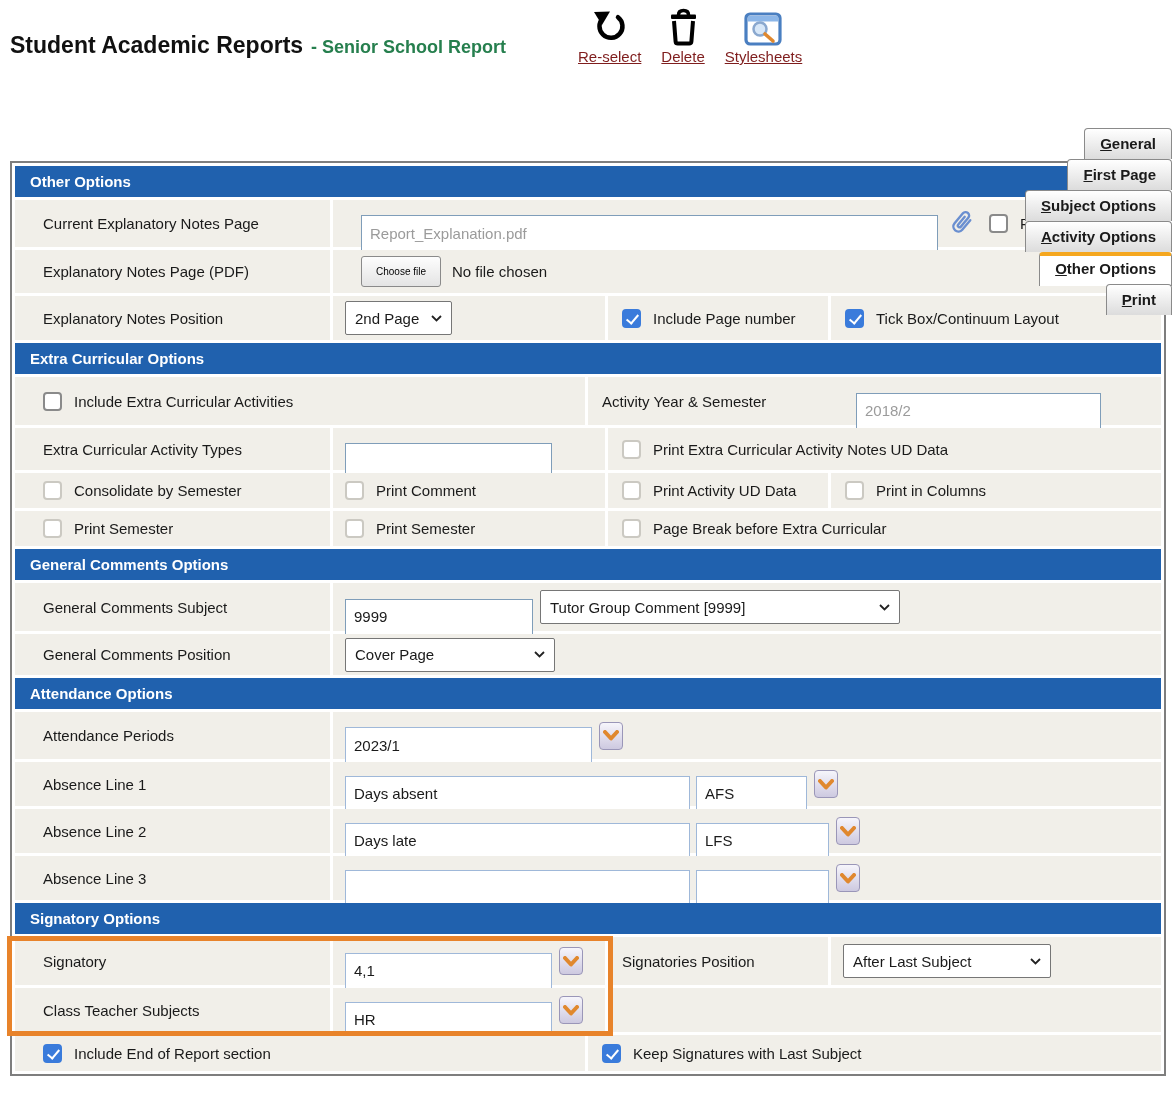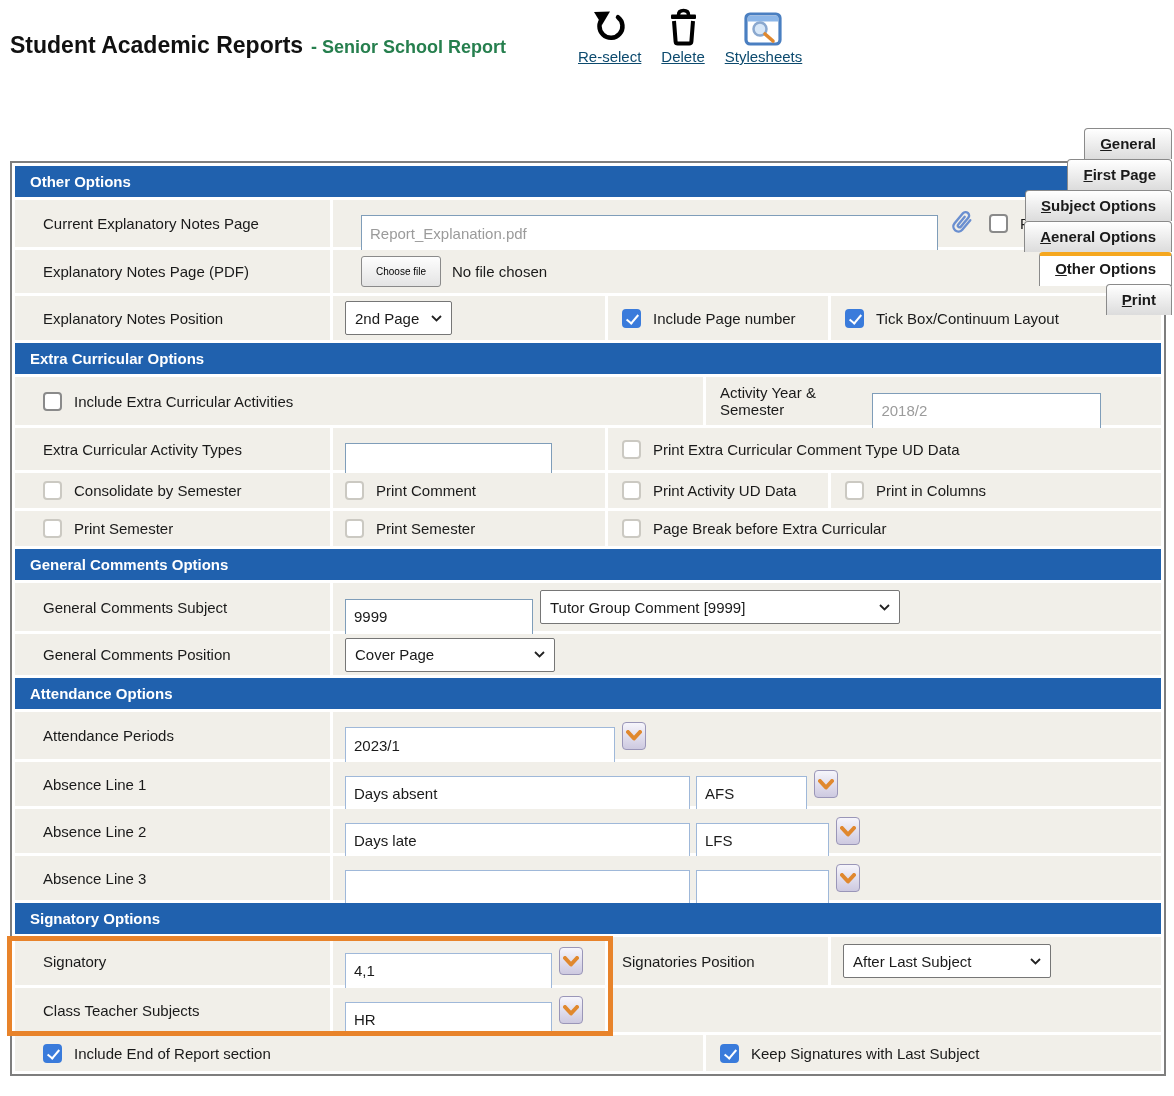--- a/index.html
+++ b/index.html
@@ -6,42 +6,42 @@
   body { width:1174px; height:1096px; background:#fff; font-family:"Liberation Sans", sans-serif; color:#1a1a1a; position:relative; overflow:hidden; }
 
   
   .topbar { position:relative; height:70px; }
   .title { position:absolute; left:10px; top:24px; white-space:nowrap;text-align:right; }
   .t-main { font-size:23px; color:#111; }
   .t-sub  { font-size:18px; color:#267F4E; margin-left:8px; }
   .toolbar { position:absolute; left:578px; top:4px; display:flex; gap:20px; align-items:flex-end; }
   .tool { display:flex; flex-direction:column; align-items:center; cursor:pointer; text-decoration:none; color:#000; }
   .tool-ic { height:42px; display:flex; align-items:flex-end; }
-  .tool-lb { font-size:15px; text-decoration:underline; margin-top:2px; color:#0c4a6e; }
+  .tool-lb { font-size:15px; text-decoration:underline; margin-top:2px; color:#7f1d1d; }
 
   
   .tabs { margin:58px 0 0 288px; height:33px; display:flex; align-items:flex-end; position:relative; z-index:3;flex-direction:column; }
   .tab { position:relative; border:1px solid #8a8a8a; border-bottom:none; border-radius:4px 4px 0 0;
          background:linear-gradient(#ffffff,#dcdcdc); padding:6px 15px 7px; font-weight:bold; font-size:15px;
          margin-right:2px; cursor:pointer; }
   .tab .ul { text-decoration:underline; }
   .tab.active { background:#fff; border-top:4px solid #F5A71F; padding-top:4px; padding-bottom:9px; margin-bottom:-2px; }
 
   
   .panel { position:relative; margin:0 10px; width:1156px; border:2px solid #7e7e7e; background:#fff; padding:3px; }
   .sec { position:relative; display:flex; flex-direction:column; gap:3px; margin-bottom:3px; }
   .sec:last-child { margin-bottom:0; }
   .sec-h { height:31px; background:#2061AE; color:#fff; font-weight:bold; font-size:15px; display:flex; align-items:center; padding-left:15px; }
   .row { display:flex; gap:3px; }
   .cell { background:#f1efe9; display:flex; align-items:center; padding-left:28px; font-size:15px; }
   .w-label { width:315px; }
   .w-c2 { width:272px; }
   .w-c3 { width:220px; }
   .w-c4 { width:311px; }
-  .w-half1 { width:688px; }
+  .w-half1 { width:570px; }
   .w-half2 { width:559px; }
   .grow { flex:1; }
   .h48{height:48px} .h47{height:47px} .h44{height:44px} .h43{height:43px} .h42{height:42px} .h41{height:41px} .h36{height:36px} .h35{height:35px}
   .pad12 { padding-left:12px; } .pad14 { padding-left:14px; }
 
   
   .tin { height:31px; border:1px solid #7f9db9; background:#fff; font-family:"Liberation Sans",sans-serif; font-size:15px; padding:0 8px; color:#1a1a1a;margin-top:19px; }
   .tin.big { height:36px; }
   .tin.gray { color:#9b9b9b; }
   .sel { height:34px; border:1px solid #767676; border-radius:2px; background:#fff; display:flex; align-items:center; justify-content:space-between; padding:0 9px; font-size:15px; cursor:pointer; }
@@ -96,21 +96,21 @@
       </span>
       <span class="tool-lb">Stylesheets</span>
     </a>
   </div>
 </div>
 
 <nav class="tabs">
   <div class="tab"><span class="ul">G</span><span>eneral</span></div>
   <div class="tab"><span class="ul">F</span><span>irst Page</span></div>
   <div class="tab"><span class="ul">S</span><span>ubject Options</span></div>
-  <div class="tab"><span class="ul">A</span><span>eneral Options</span></div>
+  <div class="tab"><span class="ul">A</span><span>ctivity Options</span></div>
   <div class="tab active"><span class="ul">O</span><span>ther Options</span></div>
   <div class="tab"><span class="ul">P</span><span>rint</span></div>
 </nav>
 
 <main class="panel">
 
   <section class="sec">
     <div class="sec-h">Other Options</div>
 
     <div class="row h47">
@@ -172,21 +172,21 @@
       </div>
     </div>
 
     <div class="row h42">
       <div class="cell w-label h42">Extra Curricular Activity Types</div>
       <div class="cell w-c2 h42 pad12">
         <input class="tin" style="width: 207px;" value="">
       </div>
       <div class="cell grow h42 pad14">
         <span class="cb dim"></span>
-        <span class="cb-lb">Print Extra Curricular Comment Type UD Data</span>
+        <span class="cb-lb">Print Extra Curricular Activity Notes UD Data</span>
       </div>
     </div>
 
     <div class="row h35">
       <div class="cell w-label h35">
         <span class="cb dim"></span>
         <span class="cb-lb">Consolidate by Semester</span>
       </div>
       <div class="cell w-c2 h35 pad12">
         <span class="cb dim"></span>
@@ -246,21 +246,21 @@
       </div>
     </div>
   </section>
 
   <section class="sec">
     <div class="sec-h">Attendance Options</div>
 
     <div class="row h47">
       <div class="cell w-label h47">Attendance Periods</div>
       <div class="cell grow h47 pad12">
-        <input class="tin big" style="width: 270px; border-color: rgb(159, 184, 217);" value="2023/1">
+        <input class="tin big" style="width: 247px; border-color: rgb(159, 184, 217);" value="2023/1">
         <span class="obtn" style="margin-left:7px">
           <svg width="16" height="11" viewBox="0 0 16 11">
               <polyline points="2,2 8,8.5 14,2" fill="none" stroke="#E0882E" stroke-width="4" stroke-linecap="round" stroke-linejoin="round"></polyline>
             </svg>
         </span>
       </div>
     </div>
 
     <div class="row h44">
       <div class="cell w-label h44">Absence Line 1</div>

